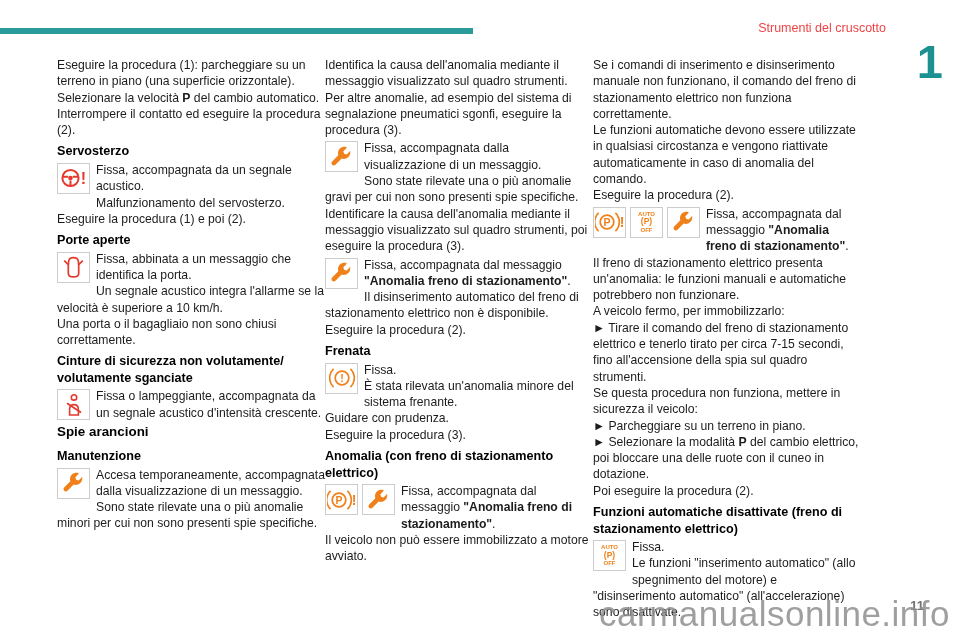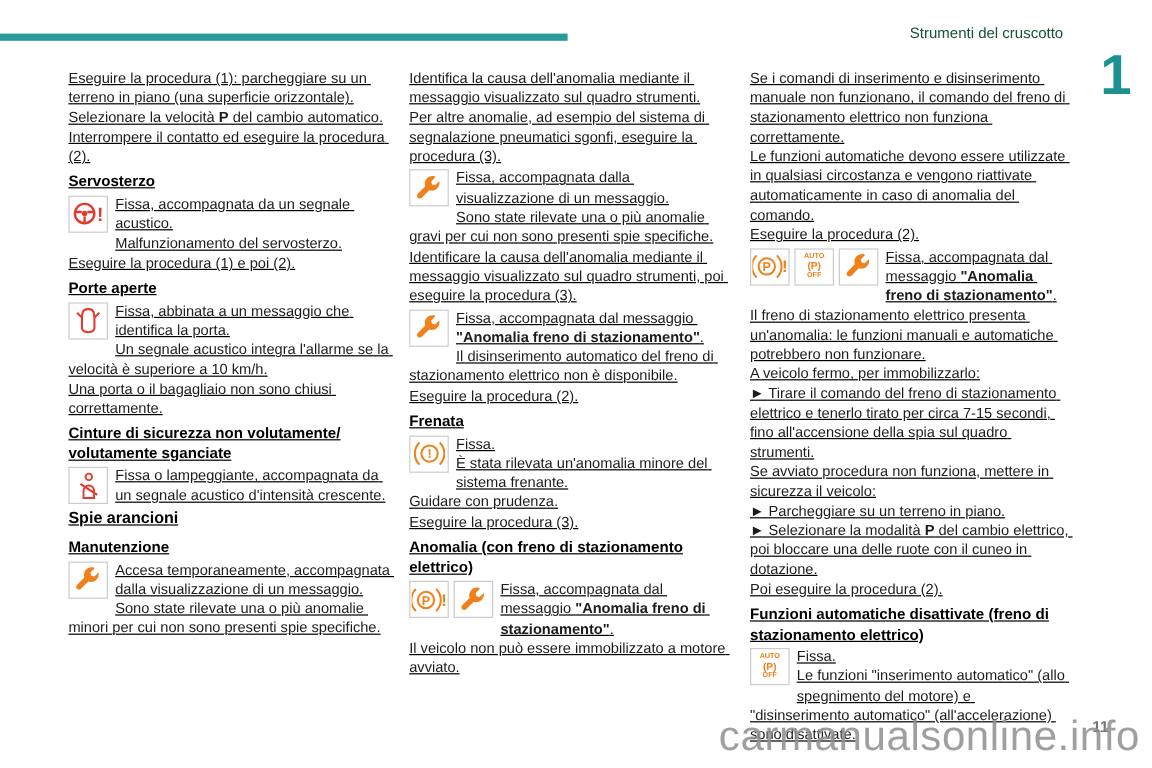--- a/index.html
+++ b/index.html
@@ -11,29 +11,29 @@
     overflow:hidden;
     -webkit-font-smoothing:antialiased;
   }
   .page{position:absolute;inset:0;}
   .top-bar{
     position:absolute;left:0;top:28px;width:473px;height:6px;
     background:#2a9b9b;
   }
   .header-title{
     position:absolute;top:21px;right:74px;
-    font-size:12.5px;color:#14532d;
+    font-size:12.5px;color:#ef4444;
   }
   .chapter-num{
     position:absolute;top:38px;right:17px;
     font-size:47px;font-weight:700;color:#1d9191;line-height:1;
   }
   .columns{
     position:absolute;left:57px;top:57px;width:838px;
-    display:flex;gap:16px;text-decoration:underline;
+    display:flex;
   }
   .col{width:268px;flex:0 0 268px;}
   .para{
     margin:0;
     font-size:12.2px;line-height:16.3px;color:#1c1c1c;
     white-space:pre-wrap;
   }
   .para .bold{font-weight:bold;}
   h3.heading{
     margin:5px 0 2px 0;
@@ -229,21 +229,21 @@
               <svg width="24" height="24" viewBox="0 0 32 32">
     <path fill="#f08019" d="M27.9 8.7c-.2-.6-1-.8-1.5-.3l-4.2 4.2-3.5-.9-.9-3.5 4.2-4.2c.5-.5.3-1.3-.4-1.5-2.9-.8-6.2 0-8.5 2.3-2.4 2.4-3 5.9-2 8.9L2.9 21.9c-1.2 1.2-1.2 3.2 0 4.4 1.2 1.2 3.2 1.2 4.4 0l8.2-8.2c3 1.1 6.5.4 8.9-2 2.3-2.3 3.2-5.6 2.3-8.4z"></path>
               </svg>
             </span>
           </span>
           <p class="para"><span>Fissa, accompagnata dal messaggio </span><span class="bold">"Anomalia freno di stazionamento"</span><span>.</span></p>
         </div>
         <p class="para"><span>Il freno di stazionamento elettrico presenta un'anomalia: le funzioni manuali e automatiche potrebbero non funzionare.</span></p>
         <p class="para"><span>A veicolo fermo, per immobilizzarlo:</span></p>
         <p class="para"><span>► Tirare il comando del freno di stazionamento elettrico e tenerlo tirato per circa 7-15 secondi, fino all'accensione della spia sul quadro strumenti.</span></p>
-        <p class="para"><span>Se avviato procedura non funziona, mettere in sicurezza il veicolo:</span></p>
+        <p class="para"><span>Se questa procedura non funziona, mettere in sicurezza il veicolo:</span></p>
         <p class="para"><span>► Parcheggiare su un terreno in piano.</span></p>
         <p class="para"><span>► Selezionare la modalità </span><span class="bold">P</span><span> del cambio elettrico, poi bloccare una delle ruote con il cuneo in dotazione.</span></p>
         <p class="para"><span>Poi eseguire la procedura (2).</span></p>
         <h3 class="heading">Funzioni automatiche disattivate (freno di stazionamento elettrico)</h3>
         <div class="icon-block">
           <span class="icon-strip">
             <span class="iconbox">
               <span class="auto-off" style="color:#f08019">
                 <i>AUTO</i>
                 <i class="mid">(P)</i>

